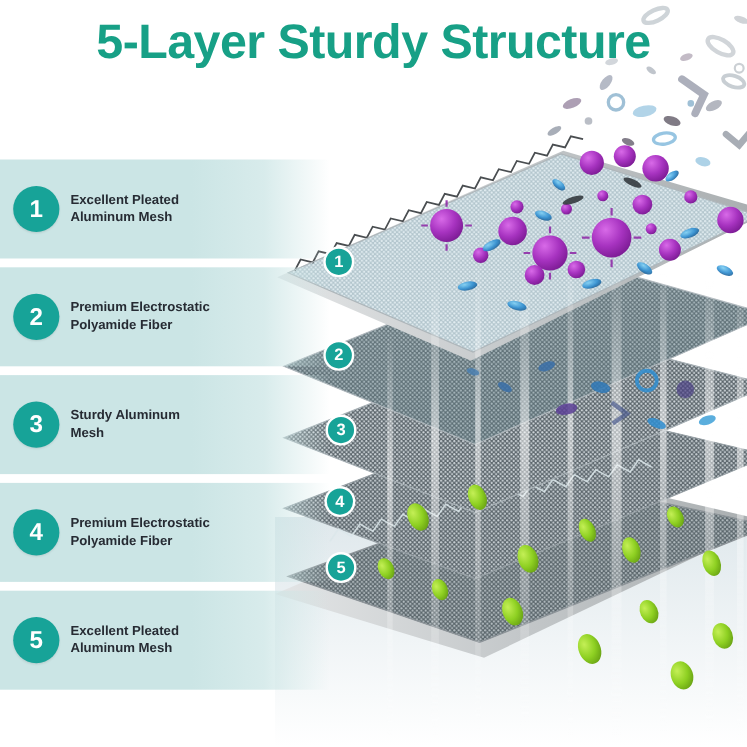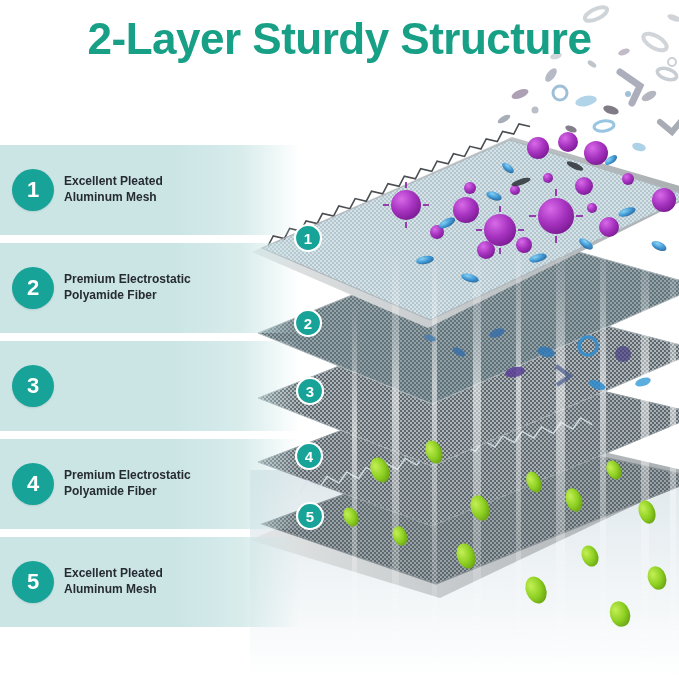--- a/index.html
+++ b/index.html
@@ -357,36 +357,37 @@
         <circle cx="309" cy="456" r="13" fill="#17a398" stroke="#ffffff" stroke-width="2.2"></circle>
         <text x="309" y="456" fill="#ffffff" font-family="Liberation Sans, sans-serif" font-size="15" font-weight="bold" text-anchor="middle" dominant-baseline="central">4</text>
       </g>
       <g>
         <circle cx="310" cy="516" r="13" fill="#17a398" stroke="#ffffff" stroke-width="2.2"></circle>
         <text x="310" y="516" fill="#ffffff" font-family="Liberation Sans, sans-serif" font-size="15" font-weight="bold" text-anchor="middle" dominant-baseline="central">5</text>
       </g>
     </g>
   </svg>
 
-  <div id="title">2-Layer Sturdy Structure</div>
+  <div id="title">5-Layer Sturdy Structure</div>
 
   <div id="legend">
 
     <div class="row">
       <div class="row-circle">1</div>
       <div class="row-text">Excellent Pleated<br>Aluminum Mesh</div>
     </div>
 
     <div class="row">
       <div class="row-circle">2</div>
       <div class="row-text">Premium Electrostatic<br>Polyamide Fiber</div>
     </div>
 
     <div class="row">
       <div class="row-circle">3</div>
+      <div class="row-text">Sturdy Aluminum<br>Mesh</div>
     </div>
 
     <div class="row">
       <div class="row-circle">4</div>
       <div class="row-text">Premium Electrostatic<br>Polyamide Fiber</div>
     </div>
 
     <div class="row">
       <div class="row-circle">5</div>
       <div class="row-text">Excellent Pleated<br>Aluminum Mesh</div>

